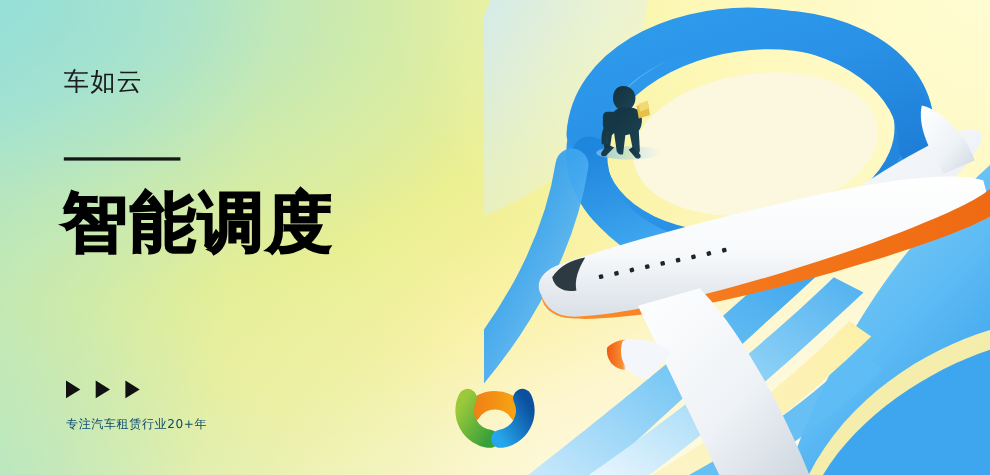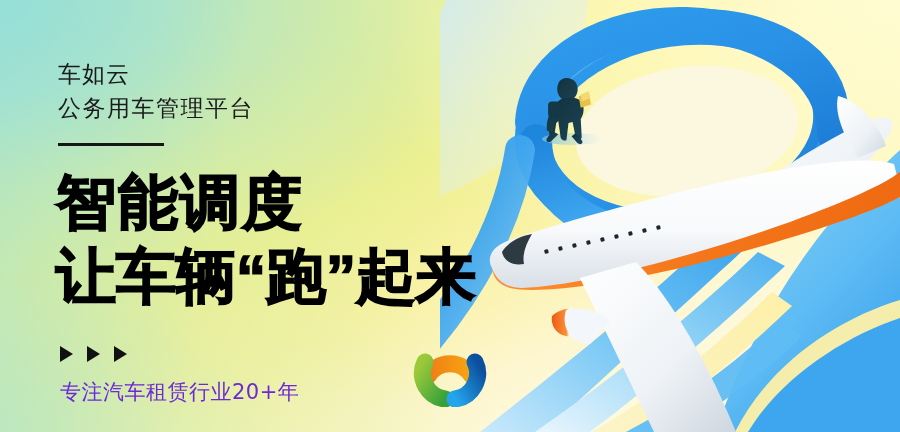--- a/index.html
+++ b/index.html
@@ -71,21 +71,21 @@
   }
   .tri {
     width:0; height:0;
     border-left:13px solid #111;
     border-top:8px solid transparent;
     border-bottom:8px solid transparent;
   }
   .tagline {
     position:absolute; left:2px; top:362px;
     font-family:"DejaVu Sans", sans-serif;
-    font-size:21px; color:#6d28d9;
+    font-size:11px; color:#0c4a6e;
     letter-spacing:.5px; white-space:nowrap;
   }
 
   
   .logo { position:absolute; left:398px; top:331px; width:104px; height:76px; }
   .logo svg { display:block; width:104px; height:76px; }
 </style>
 </head>
 <body>
 
@@ -252,28 +252,26 @@
         </g>
 
       </g>
     </svg>
   </div>
 
   <div class="content">
 
     <div class="brand">
       <div>车如云</div>
-      <div class="line2">公务用车管理平台</div>
     </div>
 
     <div class="rule"></div>
 
     <div class="headline">
       <div>智能调度</div>
-      <div class="l2">让车辆“跑”起来</div>
     </div>
 
     <div class="arrows">
       <span class="tri"></span>
       <span class="tri"></span>
       <span class="tri"></span>
     </div>
 
     <div class="tagline">专注汽车租赁行业20+年</div>
   </div>

